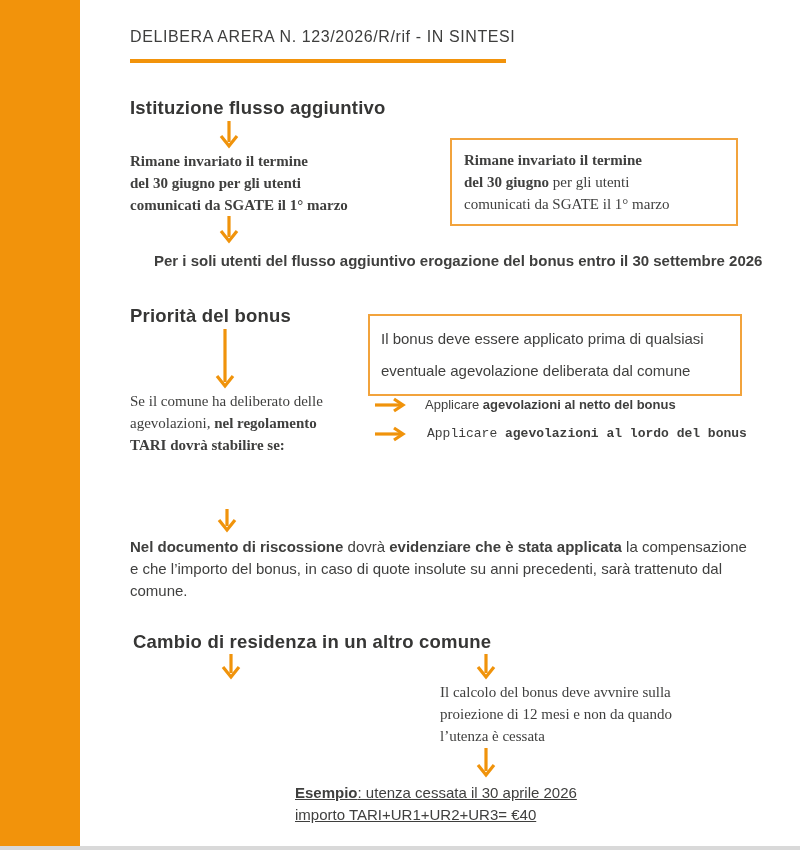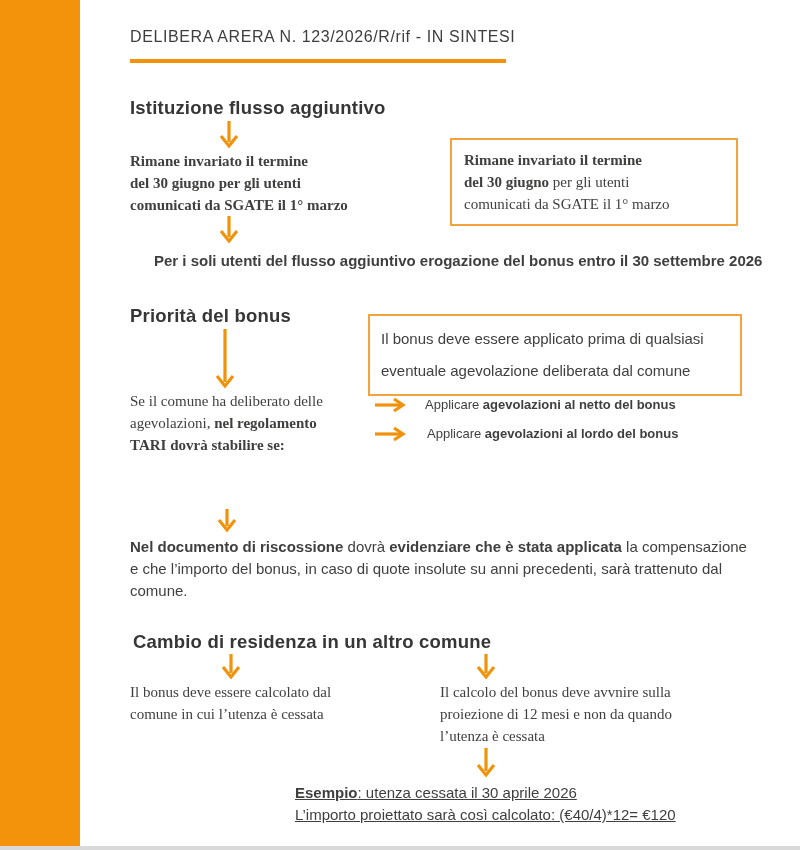--- a/index.html
+++ b/index.html
@@ -80,51 +80,49 @@
   <svg class="abs arrow" style="left:375px;top:397px;" width="34" height="16" viewBox="0 0 34 16">
     <line x1="0" y1="8" x2="26" y2="8" stroke="#F0930B" stroke-width="3.2"></line>
     <polyline points="19,2 28,8 19,14" fill="none" stroke="#F0930B" stroke-width="3.2"></polyline>
   </svg>
   <div class="abs opt" style="left:425px;top:397px;"><span>Applicare </span><span class="b">agevolazioni al netto del bonus</span></div>
 
   <svg class="abs arrow" style="left:375px;top:426px;" width="34" height="16" viewBox="0 0 34 16">
     <line x1="0" y1="8" x2="26" y2="8" stroke="#F0930B" stroke-width="3.2"></line>
     <polyline points="19,2 28,8 19,14" fill="none" stroke="#F0930B" stroke-width="3.2"></polyline>
   </svg>
-  <div class="abs opt" style="left:427px;top:426px;"><span>Applicare </span><span class="b">agevolazioni al lordo del bonus</span></div>
+  <div class="abs opt" style="left:427px;top:426px;font-family:Liberation Mono, monospace;"><span>Applicare </span><span class="b">agevolazioni al lordo del bonus</span></div>
 
 
   <svg class="abs arrow" style="left:215px;top:509px;" width="24" height="24" viewBox="0 0 24 24">
     <line x1="12" y1="0" x2="12" y2="17" stroke="#F0930B" stroke-width="3.2"></line>
     <polyline points="4,11 12,21 20,11" fill="none" stroke="#F0930B" stroke-width="3.2"></polyline>
   </svg>
 
   <div class="abs body15" style="left:130px;top:536px;width:628px;"><span class="b">Nel documento di riscossione</span><span> dovrà </span><span class="b">evidenziare che è stata applicata</span><span> la compensazione e che l’importo del bonus, in caso di quote insolute su anni precedenti, sarà trattenuto dal comune.</span></div>
 
   <h2 class="abs sec h4">Cambio di residenza in un altro comune</h2>
 
   <svg class="abs arrow" style="left:219px;top:654px;" width="24" height="26" viewBox="0 0 24 26">
     <line x1="12" y1="0" x2="12" y2="19" stroke="#F0930B" stroke-width="3.2"></line>
     <polyline points="4,13 12,23 20,13" fill="none" stroke="#F0930B" stroke-width="3.2"></polyline>
   </svg>
   <svg class="abs arrow" style="left:474px;top:654px;" width="24" height="26" viewBox="0 0 24 26">
     <line x1="12" y1="0" x2="12" y2="19" stroke="#F0930B" stroke-width="3.2"></line>
     <polyline points="4,13 12,23 20,13" fill="none" stroke="#F0930B" stroke-width="3.2"></polyline>
   </svg>
 
-  <div class="abs body15 pre" style="left:130px;top:681px;width:280px;">Il bonus deve essere calcolato dal
-comune in cui l’utenza è cessata</div>
 
   <div class="abs body15 pre" style="left:440px;top:681px;width:300px;">Il calcolo del bonus deve avvnire sulla
 proiezione di 12 mesi e non da quando
 l’utenza è cessata</div>
 
   <svg class="abs arrow" style="left:474px;top:748px;" width="24" height="30" viewBox="0 0 24 30">
     <line x1="12" y1="0" x2="12" y2="23" stroke="#F0930B" stroke-width="3.2"></line>
     <polyline points="4,17 12,27 20,17" fill="none" stroke="#F0930B" stroke-width="3.2"></polyline>
   </svg>
 
   <div class="abs body15" style="left:295px;top:782px;width:480px;text-decoration:underline;">
     <div><span class="b">Esempio</span><span>: utenza cessata il 30 aprile 2026</span></div>
-    <div>L’importo proiettato sarà così calcolato: (€40/4)*12= €120</div>
+    <div>importo TARI+UR1+UR2+UR3= €40</div>
   </div>
 
 </div>
 
 </body></html>

